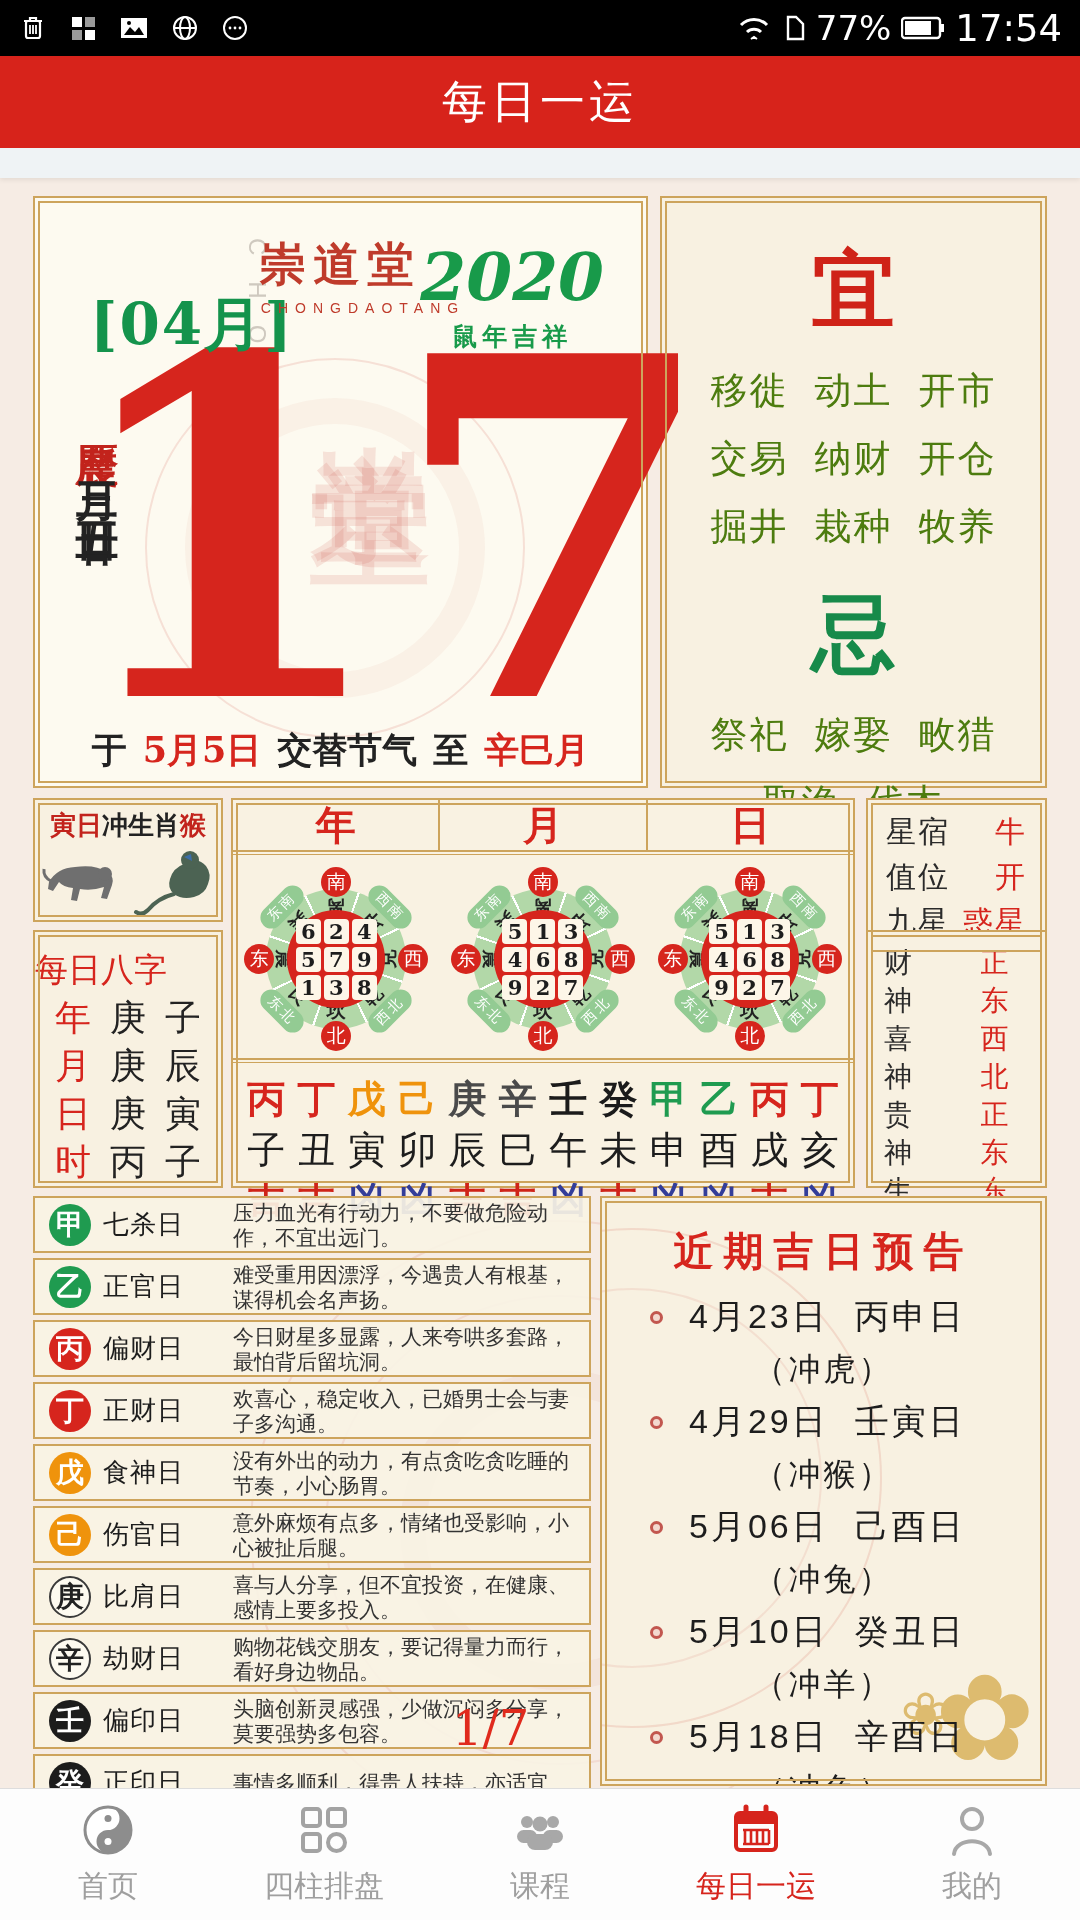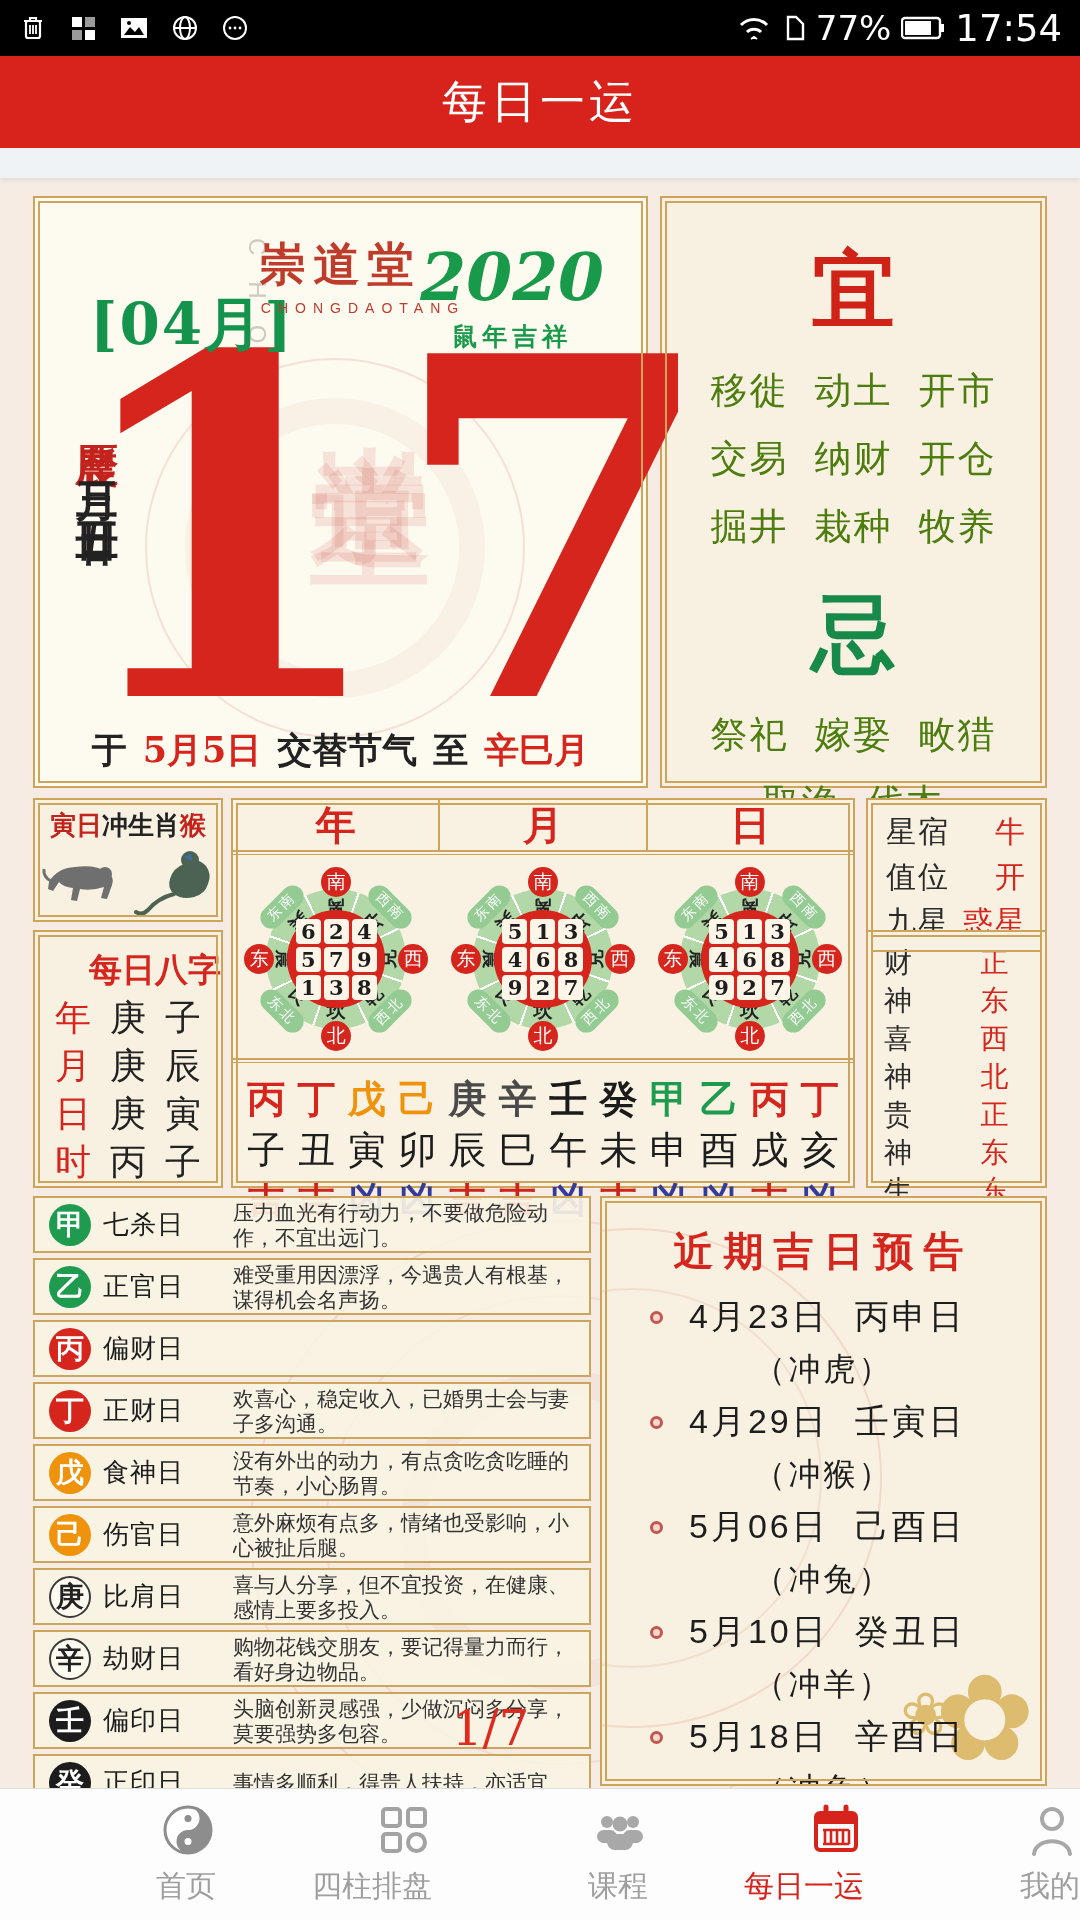--- a/index.html
+++ b/index.html
@@ -66,22 +66,22 @@
   .word-row { display:flex; gap:26px; margin-top:18px; font-size:37px; letter-spacing:2px; color:#4d7c0f;align-items:center; }
 
   
   .clashbox { left:33px; top:798px; width:190px; height:124px; }
   .clash-title { position:absolute; top:8px; width:100%; text-align:center; font-size:26px; font-weight:bold;
     font-family:"DejaVu Serif", serif; z-index:2; }
   .clash-title .red { color:#c2231c; }
   .clash-animals { position:absolute; left:0; bottom:4px; width:100%; display:flex; justify-content:space-around; }
 
   .bazibox { left:33px; top:930px; width:190px; height:258px; }
-  .bazi-title { position:absolute; top:16px; width:100%; text-align:right; color:#d6251d;
-    font-size:33px; font-weight:bold; font-family:"DejaVu Serif", serif; }
+  .bazi-title { position:absolute; top:16px; width:100%; text-align:left; color:#d6251d;
+    font-size:33px; font-weight:normal; font-family:"DejaVu Serif", serif; }
   .bazi-rows { position:absolute; top:62px; left:16px; right:16px; }
   .bazi-row { display:flex; justify-content:space-between; padding:0 4px; height:48px; align-items:center;
     font-size:36px; font-family:"DejaVu Serif", serif; }
   .bazi-row .lab { color:#d6251d; }
 
   .centerbox { left:231px; top:798px; width:624px; height:390px; background:#f9f2e2; }
   .chead { position:absolute; top:0; left:0; width:100%; height:50px; display:flex; z-index:2; }
   .chead div { flex:1; display:flex; align-items:center; justify-content:center;
     color:#d6251d; font-size:40px; font-weight:bold; font-family:"DejaVu Serif", serif; }
   .chead div + div { border-left:2px solid #cda45c; }
@@ -165,21 +165,21 @@
   .flower { position:absolute; right:10px; bottom:-4px; color:#d9b25c; font-size:120px; opacity:.85; z-index:1;
     font-family:"DejaVu Sans", sans-serif; }
   .flower small { font-size:60px; position:absolute; left:-34px; top:30px; }
 
   .pager { position:absolute; left:452px; top:1700px; color:#e02a1d; font-size:48px; z-index:3;
     font-family:"DejaVu Serif", serif; }
 
   
   .navbar { position:absolute; left:0; top:1788px; width:100%; height:132px; background:#fdfdfd;
     border-top:1px solid #ddd; display:flex; z-index:50; }
-  .navitem { flex:1; display:flex; flex-direction:column; align-items:flex-end; justify-content:center; gap:8px; }
+  .navitem { flex:1; display:flex; flex-direction:column; align-items:center; justify-content:center; gap:8px; }
   .navlabel { font-size:30px; color:#9f9f9f; }
   .navitem.active .navlabel { color:#d6241c; }
 </style>
 </head>
 <body>
 
 <div class="screen">
 
   <div class="statusbar">
     <div class="sb-left">
@@ -576,20 +576,21 @@
         <p class="ddesc">压力血光有行动力，不要做危险动作，不宜出远门。</p>
       </div>
     <div class="drow">
         <span class="badge" data-el="wood">乙</span>
         <span class="dtitle">正官日</span>
         <p class="ddesc">难受重用因漂浮，今遇贵人有根基，谋得机会名声扬。</p>
       </div>
     <div class="drow">
         <span class="badge" data-el="fire">丙</span>
         <span class="dtitle">偏财日</span>
+        <p class="ddesc">今日财星多显露，人来夸哄多套路，最怕背后留坑洞。</p>
       </div>
     <div class="drow">
         <span class="badge" data-el="fire">丁</span>
         <span class="dtitle">正财日</span>
         <p class="ddesc">欢喜心，稳定收入，已婚男士会与妻子多沟通。</p>
       </div>
     <div class="drow">
         <span class="badge" data-el="earth">戊</span>
         <span class="dtitle">食神日</span>
         <p class="ddesc">没有外出的动力，有点贪吃贪吃睡的节奏，小心肠胃。</p>

